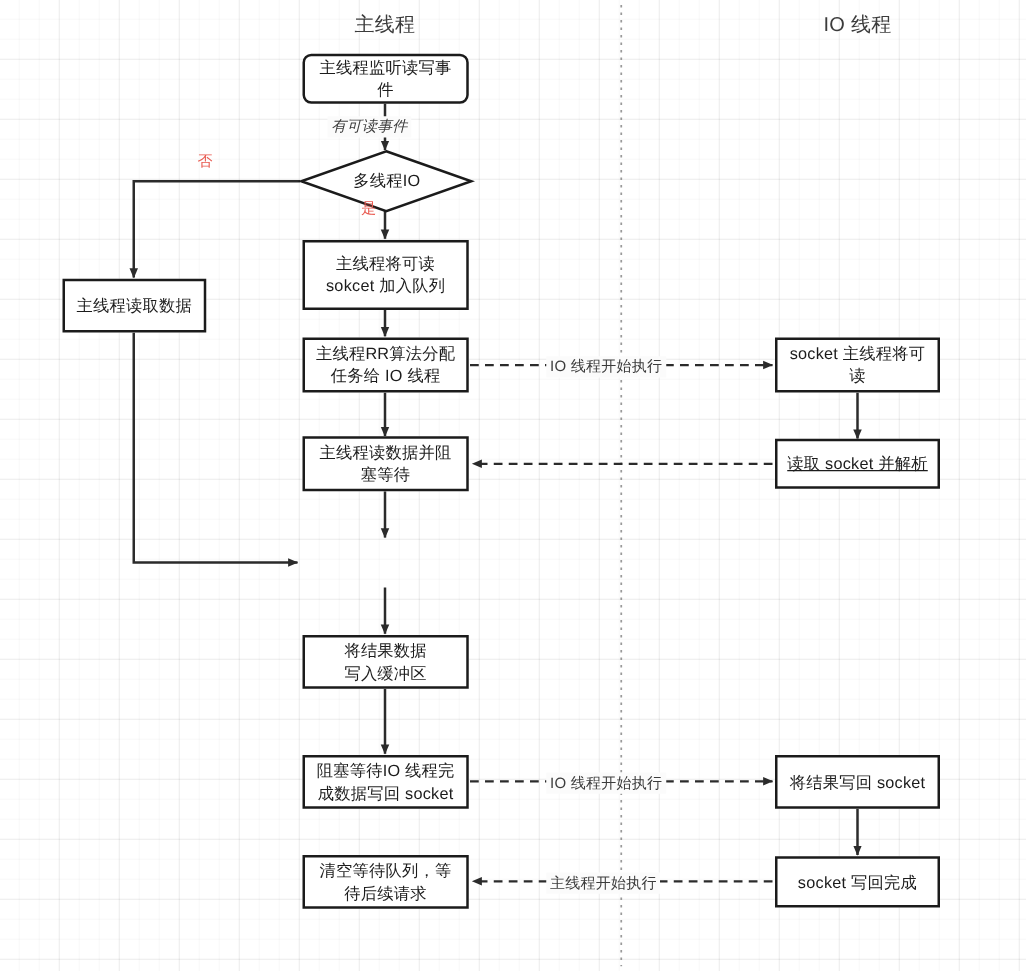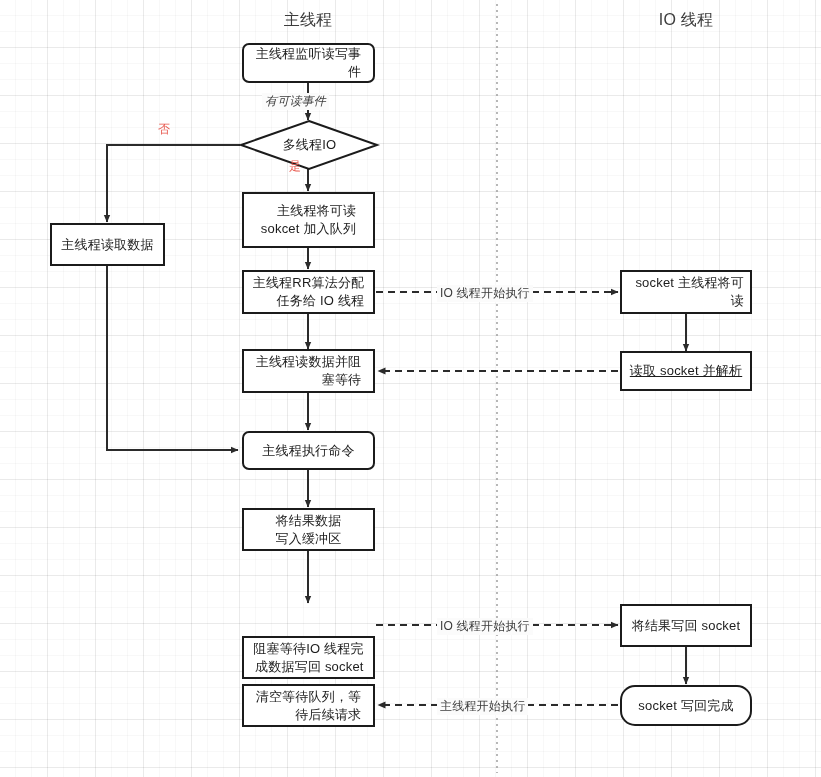--- a/index.html
+++ b/index.html
@@ -31,21 +31,21 @@
     letter-spacing:0.2px;
   }
   .node{
     position:absolute;
     box-sizing:border-box;
     border:2px solid #1b1b1b;
     background:#ffffff;
     display:flex;
     align-items:center;
     justify-content:center;
-    text-align:right;
+    text-align:center;
     color:#1c1c1c;
     font-size:13px;
     line-height:18px;
     padding:2px 6px;
     letter-spacing:0.2px;
   }
   .node.round{border-radius:7px;}
   .node.sharp{border-radius:0;}
   .diamond{
     position:absolute;
@@ -150,31 +150,28 @@
       <span>主线程RR算法分配</span><br><span>任务给 IO 线程</span>
     </span>
   </div>
 
   <div class="node sharp" style="left:242px;top:349px;width:133px;height:44px;">
     <span>
       <span>主线程读数据并阻</span><br><span>塞等待</span>
     </span>
   </div>
 
-  <div class="node round" style="left:242px;top:431px;width:133px;height:39px;">
-    <span>主线程执行命令</span>
-  </div>
 
   <div class="node sharp" style="left:242px;top:508px;width:133px;height:43px;">
     <span>
       <span>将结果数据</span><br><span>写入缓冲区</span>
     </span>
   </div>
 
-  <div class="node sharp" style="left:242px;top:604px;width:133px;height:43px;margin-top:32px;">
+  <div class="node sharp" style="left:242px;top:604px;width:133px;height:43px;">
     <span>
       <span>阻塞等待IO 线程完</span><br><span>成数据写回 socket</span>
     </span>
   </div>
 
   <div class="node sharp" style="left:242px;top:684px;width:133px;height:43px;">
     <span>
       <span>清空等待队列，等</span><br><span>待后续请求</span>
     </span>
   </div>
@@ -188,21 +185,21 @@
   </div>
 
   <div class="node sharp" style="left:620px;top:351px;width:132px;height:40px;text-decoration:underline;">
     <span>读取 socket 并解析</span>
   </div>
 
   <div class="node sharp" style="left:620px;top:604px;width:132px;height:43px;">
     <span>将结果写回 socket</span>
   </div>
 
-  <div class="node sharp" style="left:620px;top:685px;width:132px;height:41px;border-radius:15px;">
+  <div class="node sharp" style="left:620px;top:685px;width:132px;height:41px;">
     <span>socket 写回完成</span>
   </div>
 
   <div class="edge-label" style="left:437px;top:285px;">IO 线程开始执行</div>
   <div class="edge-label" style="left:437px;top:618px;">IO 线程开始执行</div>
   <div class="edge-label" style="left:437px;top:698px;">主线程开始执行</div>
 
 </div>
 
 </body></html>

